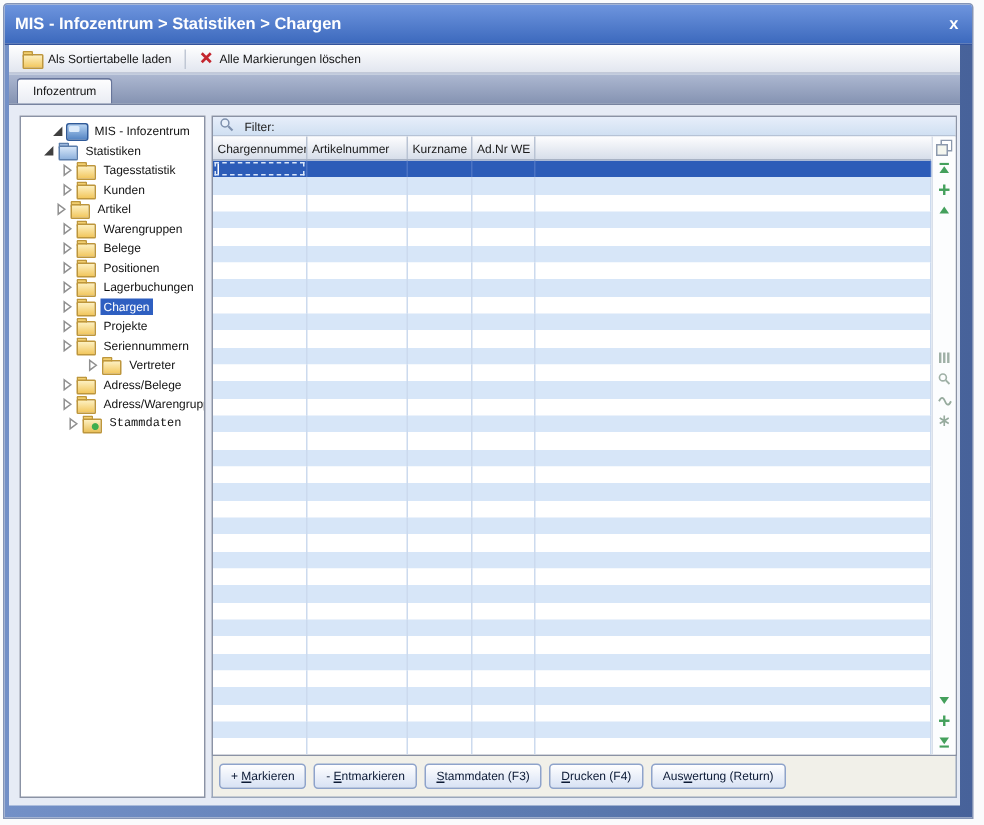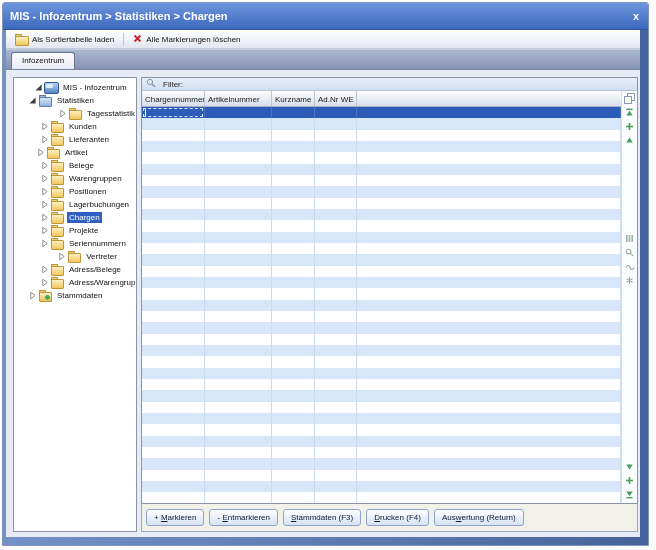--- a/index.html
+++ b/index.html
@@ -180,81 +180,72 @@
             </div>
             <div class="tree-item" style="padding-left: 14px;">
               <span class="expander">
                 <svg width="9" height="9" viewBox="0 0 9 9">
                   <path d="M7.6 1.4v6.2H1.4z" fill="#404040"></path>
                 </svg>
               </span>
               <span class="tree-icon stats-folder-icon"></span>
               <span class="tree-label">Statistiken</span>
             </div>
-            <div class="tree-item" style="padding-left: 26px; margin-left: 18px;">
+            <div class="tree-item" style="padding-left: 26px;">
               <span class="expander">
                 <svg width="9" height="9" viewBox="0 0 9 9">
                   <path d="M2.8 1.2l4.4 3.3-4.4 3.3z" fill="#fff" stroke="#909090"></path>
                 </svg>
               </span>
               <span class="tree-icon folder-icon"></span>
               <span class="tree-label">Tagesstatistik</span>
             </div>
             <div class="tree-item" style="padding-left: 26px;">
               <span class="expander">
                 <svg width="9" height="9" viewBox="0 0 9 9">
                   <path d="M2.8 1.2l4.4 3.3-4.4 3.3z" fill="#fff" stroke="#909090"></path>
                 </svg>
               </span>
               <span class="tree-icon folder-icon"></span>
               <span class="tree-label">Kunden</span>
             </div>
-            <div class="tree-item" style="padding-left: 26px;">
-              <span class="expander">
-                <svg width="9" height="9" viewBox="0 0 9 9">
-                  <path d="M2.8 1.2l4.4 3.3-4.4 3.3z" fill="#fff" stroke="#909090"></path>
-                </svg>
-              </span>
-              <span class="tree-icon folder-icon"></span>
-              <span class="tree-label">Lieferanten</span>
-            </div>
             <div class="tree-item" style="padding-left: 22px;">
               <span class="expander">
                 <svg width="9" height="9" viewBox="0 0 9 9">
                   <path d="M2.8 1.2l4.4 3.3-4.4 3.3z" fill="#fff" stroke="#909090"></path>
                 </svg>
               </span>
               <span class="tree-icon folder-icon"></span>
               <span class="tree-label">Artikel</span>
             </div>
             <div class="tree-item" style="padding-left: 26px;">
               <span class="expander">
                 <svg width="9" height="9" viewBox="0 0 9 9">
                   <path d="M2.8 1.2l4.4 3.3-4.4 3.3z" fill="#fff" stroke="#909090"></path>
                 </svg>
               </span>
               <span class="tree-icon folder-icon"></span>
+              <span class="tree-label">Warengruppen</span>
+            </div>
+            <div class="tree-item" style="padding-left: 26px;">
+              <span class="expander">
+                <svg width="9" height="9" viewBox="0 0 9 9">
+                  <path d="M2.8 1.2l4.4 3.3-4.4 3.3z" fill="#fff" stroke="#909090"></path>
+                </svg>
+              </span>
+              <span class="tree-icon folder-icon"></span>
               <span class="tree-label">Belege</span>
             </div>
             <div class="tree-item" style="padding-left: 26px;">
               <span class="expander">
                 <svg width="9" height="9" viewBox="0 0 9 9">
                   <path d="M2.8 1.2l4.4 3.3-4.4 3.3z" fill="#fff" stroke="#909090"></path>
                 </svg>
               </span>
               <span class="tree-icon folder-icon"></span>
-              <span class="tree-label">Warengruppen</span>
-            </div>
-            <div class="tree-item" style="padding-left: 26px;">
-              <span class="expander">
-                <svg width="9" height="9" viewBox="0 0 9 9">
-                  <path d="M2.8 1.2l4.4 3.3-4.4 3.3z" fill="#fff" stroke="#909090"></path>
-                </svg>
-              </span>
-              <span class="tree-icon folder-icon"></span>
               <span class="tree-label">Positionen</span>
             </div>
             <div class="tree-item" style="padding-left: 26px;">
               <span class="expander">
                 <svg width="9" height="9" viewBox="0 0 9 9">
                   <path d="M2.8 1.2l4.4 3.3-4.4 3.3z" fill="#fff" stroke="#909090"></path>
                 </svg>
               </span>
               <span class="tree-icon folder-icon"></span>
               <span class="tree-label">Lagerbuchungen</span>
@@ -306,21 +297,21 @@
             </div>
             <div class="tree-item" style="padding-left: 26px;">
               <span class="expander">
                 <svg width="9" height="9" viewBox="0 0 9 9">
                   <path d="M2.8 1.2l4.4 3.3-4.4 3.3z" fill="#fff" stroke="#909090"></path>
                 </svg>
               </span>
               <span class="tree-icon folder-icon"></span>
               <span class="tree-label">Adress/Warengruppen</span>
             </div>
-            <div class="tree-item" style="padding-left: 14px;">
+            <div class="tree-item" style="padding-left: 30px; font-family: Liberation Mono, monospace;">
               <span class="expander">
                 <svg width="9" height="9" viewBox="0 0 9 9">
                   <path d="M2.8 1.2l4.4 3.3-4.4 3.3z" fill="#fff" stroke="#909090"></path>
                 </svg>
               </span>
               <span class="tree-icon database-icon"></span>
               <span class="tree-label">Stammdaten</span>
             </div>
           </div>
 

